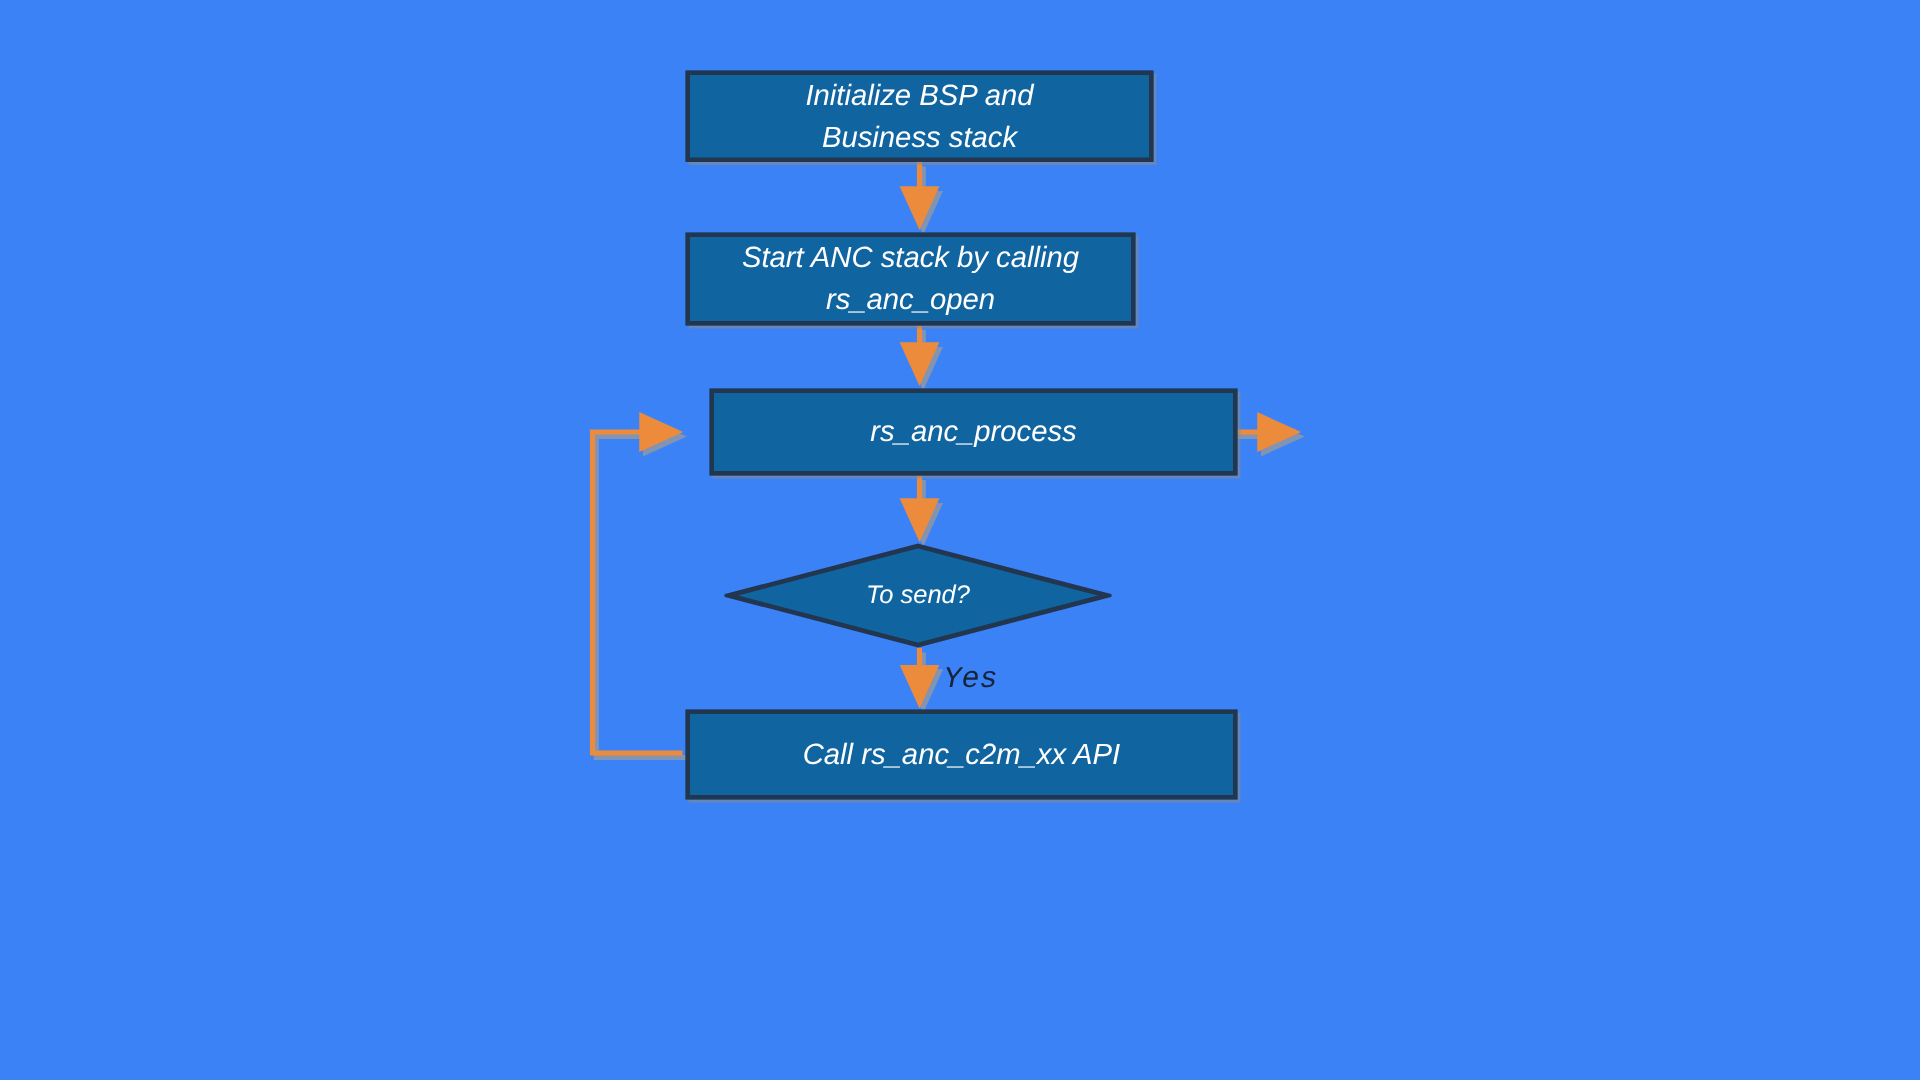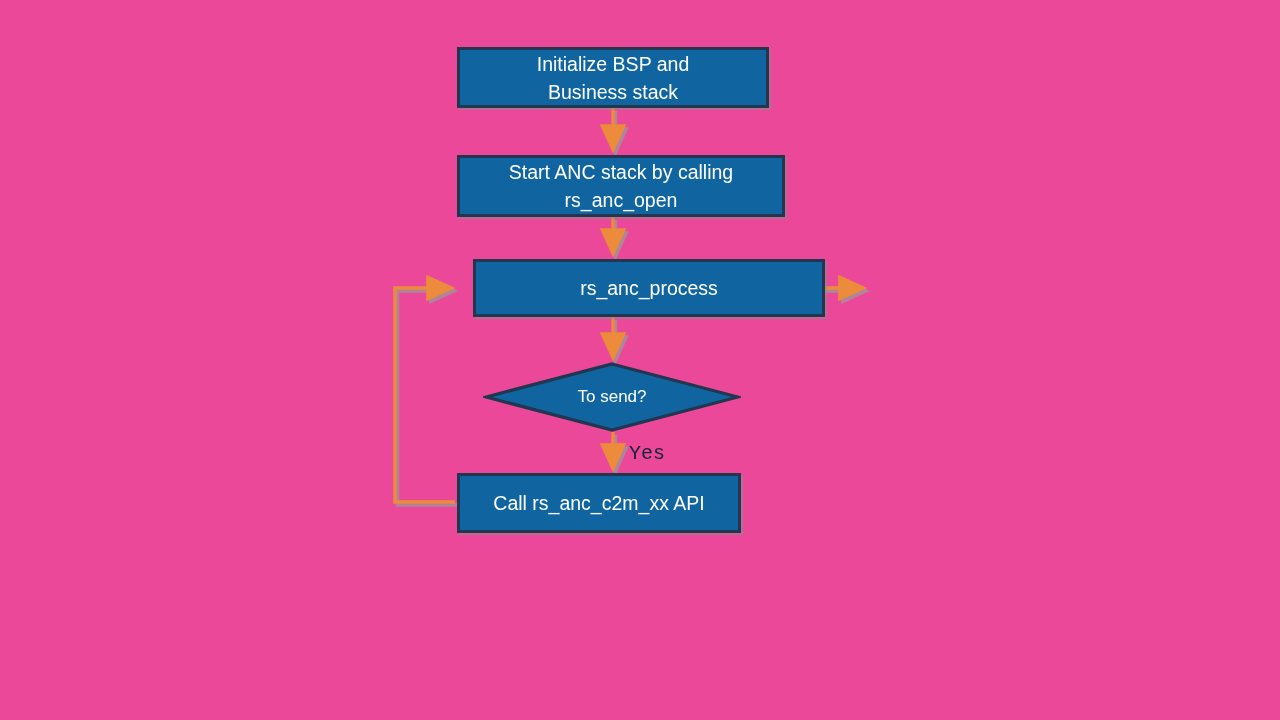--- a/index.html
+++ b/index.html
@@ -10,21 +10,22 @@
   body {
     width: 1280px;
     height: 720px;
     overflow: hidden;
     font-family: "Liberation Sans", sans-serif;
   }
   #canvas {
     position: relative;
     width: 1280px;
     height: 720px;
-    background: #ec4899;
+    background: #3b82f6;
+    font-style: italic;
   }
   #edges {
     position: absolute;
     left: 0;
     top: 0;
     width: 1280px;
     height: 720px;
   }
   .node {
     position: absolute;
@@ -117,42 +118,42 @@
     </g>
   </svg>
 
   <div class="node box" style="left:457px; top:47px; width:312px; height:61px;">
     <div class="lines">
       <div>Initialize BSP and</div>
       <div>Business stack</div>
     </div>
   </div>
 
-  <div class="node box" style="left:457px; top:155px; width:328px; height:62px;">
+  <div class="node box" style="left:457px; top:155px; width:300px; height:62px;">
     <div class="lines">
       <div>Start ANC stack by calling</div>
       <div>rs_anc_open</div>
     </div>
   </div>
 
   <div class="node box" style="left:473px; top:259px; width:352px; height:58px;">
     <div class="lines">
       <div>rs_anc_process</div>
     </div>
   </div>
 
 
   <div class="node decision" style="left:483px; top:362px;">
     <svg class="diamond-svg" viewBox="0 0 258 70" xmlns="http://www.w3.org/2000/svg">
       <polygon points="129,2 255,35 129,68 3,35" fill="#1065a1" stroke="#22364f" stroke-width="3.2"></polygon>
     </svg>
     <div class="dlabel">To send?</div>
   </div>
 
-  <div class="node box" style="left:457px; top:473px; width:284px; height:60px;">
+  <div class="node box" style="left:457px; top:473px; width:368px; height:60px;">
     <div class="lines">
       <div>Call rs_anc_c2m_xx API</div>
     </div>
   </div>
 
   <div class="edge-label" style="left:629px; top:442px;">Yes</div>
 
 </div>
 
 </body></html>

